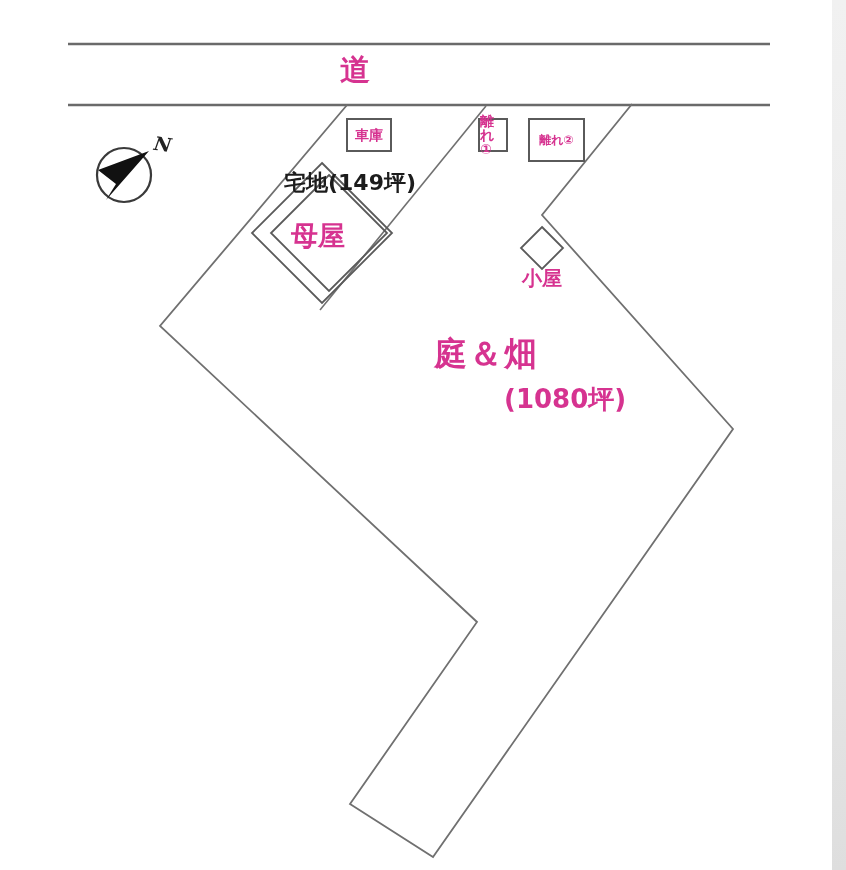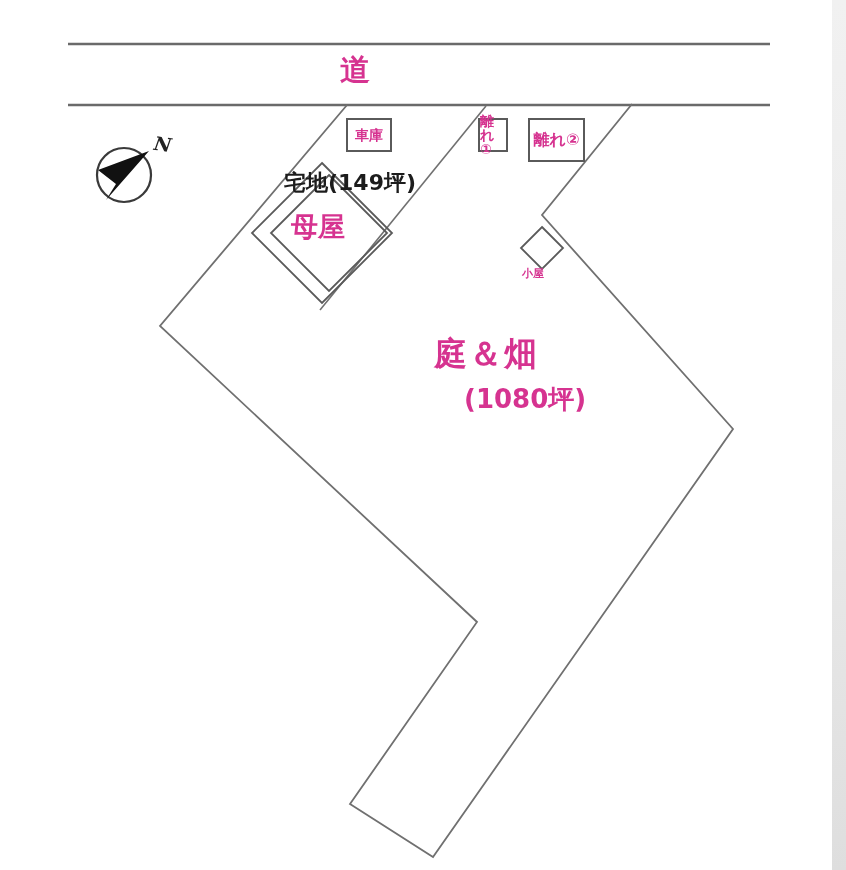--- a/index.html
+++ b/index.html
@@ -18,24 +18,24 @@
   .linework{position:absolute;left:0;top:0;}
   .label{
     position:absolute;
     color:var(--accent);
     font-weight:bold;
     white-space:nowrap;
     line-height:1;
   }
   .road-label{left:340px;top:55px;font-size:30px;letter-spacing:1px;}
   .residential-label{left:284px;top:172px;font-size:22px;color:var(--ink);text-align:center;}
-  .main-house-label{left:291px;top:213px;font-size:27px;}
-  .shed-label{left:522px;top:268px;font-size:11px;}
+  .main-house-label{left:291px;top:222px;font-size:27px;}
+  .shed-label{left:522px;top:268px;font-size:20px;}
   .garden-label{left:434px;top:337px;font-size:33px;letter-spacing:2px;}
-  .garden-size-label{left:464px;top:386px;font-size:26px;}
+  .garden-size-label{left:504px;top:386px;font-size:26px;}
   .north-label{
     left:154px;top:135px;font-size:19px;color:#222;
     font-family:"DejaVu Serif","Liberation Serif",serif;
     font-style:italic;font-weight:bold;
     transform:rotate(8deg);
   }
   .bldg-box{
     position:absolute;
     border:2px solid #5a5a5a;
     box-sizing:border-box;
@@ -43,21 +43,21 @@
     background:transparent;
   }
   .bldg-box .bl{
     color:var(--accent);font-weight:bold;line-height:1;
   }
   .garage-box{left:346px;top:118px;width:46px;height:34px;}
   .garage-box .bl{font-size:14px;}
   .annex1-box{left:432px;top:118px;width:30px;height:34px;margin-left:46px;}
   .annex1-box .bl{font-size:14px;}
   .annex2-box{left:528px;top:118px;width:57px;height:44px;}
-  .annex2-box .bl{font-size:16px;}
+  .annex2-box .bl{font-size:12px;}
   .right-band{
     position:absolute;right:0;top:0;width:14px;height:870px;
     background:linear-gradient(to bottom,#f1f1f1 0%,#eaeaea 55%,#dedede 100%);
   }
 </style>
 </head>
 <body>
 
 <div class="canvas">
 

